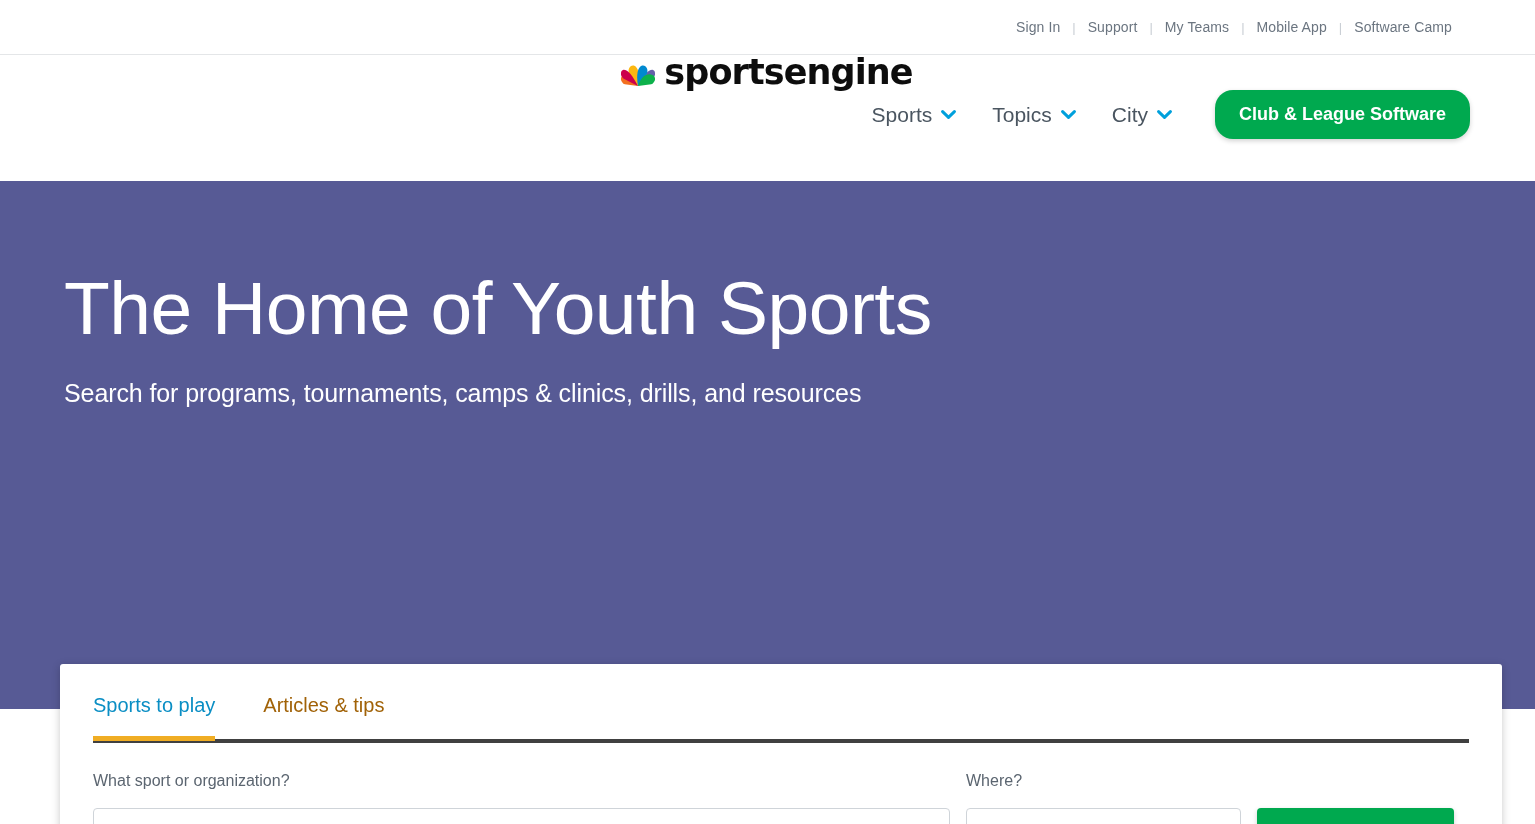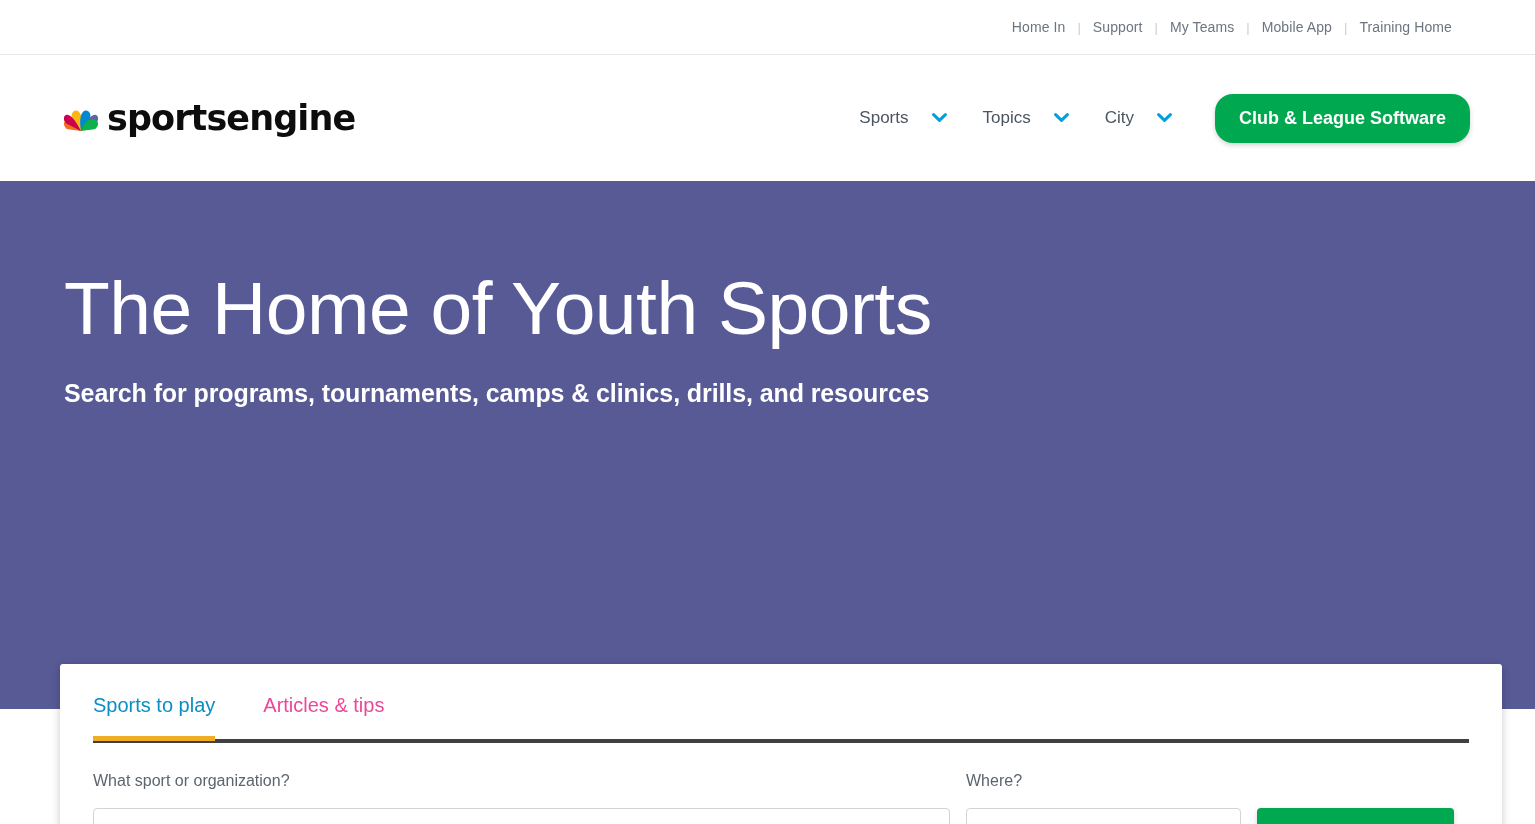--- a/index.html
+++ b/index.html
@@ -46,20 +46,21 @@
     user-select: none;
   }
 
   
   .site-header {
     height: 126px;
     background: #ffffff;
     display: flex;
     align-items: center;
     padding: 0 65px 0 64px;
+    flex-direction: column;
   }
 
   .brand {
     display: flex;
     align-items: center;
     gap: 9px;
     text-decoration: none;
   }
   .peacock { display: block; }
   .brand-word {
@@ -73,22 +74,22 @@
 
   .primary-nav {
     margin-left: auto;
     display: flex;
     align-items: center;
     gap: 0px;
   }
   .nav-item {
     display: inline-flex;
     align-items: center;
-    gap: 23px;
-    font-size: 17px;
+    gap: 9px;
+    font-size: 21px;
     color: #4a5560;
     text-decoration: none;
     padding: 10px 18px;
     white-space: nowrap;
   }
   .chev { display: block; }
 
   .cta-button {
     margin-left: 25px;
     background: #00a94f;
@@ -116,21 +117,21 @@
     font-size: 75px;
     font-weight: 300;
     color: #ffffff;
     letter-spacing: -0.5px;
     line-height: 1;
     padding-top: 90px;
   }
   .hero-sub {
     margin-top: 33px;
     font-size: 25px;
-    font-weight: 700;
+    font-weight: 400;
     color: #ffffff;
     letter-spacing: -0.1px;
   }
 
   
   .search-card {
     position: absolute;
     left: 60px;
     right: 33px;
     top: 483px;
@@ -142,21 +143,21 @@
 
   .tabs {
     display: flex;
     align-items: flex-end;
     gap: 0;
     border-bottom: 4px solid #404040;
     position: relative;
   }
   .tab {
     font-size: 20px;
-    color: #ec4899;
+    color: #a16207;
     background: none;
     border: none;
     padding: 0 24px 22px 24px;
     cursor: pointer;
     font-family: "Liberation Sans", sans-serif;
     position: relative;
     white-space: nowrap;
   }
   .tab:first-child { padding-left: 0; }
   .tab.is-active { color: #0a8ec4; }
@@ -226,29 +227,29 @@
     cursor: pointer;
     box-shadow: 0 2px 5px rgba(0,0,0,0.18);
     font-family: "Liberation Sans", sans-serif;
   }
 </style>
 </head>
 <body>
 
 <div class="utility-bar">
   <nav class="utility-list">
-    <a class="utility-link" href="#">Home In</a>
+    <a class="utility-link" href="#">Sign In</a>
     <span class="utility-sep">|</span>
     <a class="utility-link" href="#">Support</a>
     <span class="utility-sep">|</span>
     <a class="utility-link" href="#">My Teams</a>
     <span class="utility-sep">|</span>
     <a class="utility-link" href="#">Mobile App</a>
     <span class="utility-sep">|</span>
-    <a class="utility-link" href="#">Training Home</a>
+    <a class="utility-link" href="#">Software Camp</a>
   </nav>
 </div>
 
 <header class="site-header">
 
   <a class="brand" href="#">
     <span>
       <svg class="peacock" width="34" height="34" viewBox="0 0 100 100" aria-hidden="true">
 
         <g transform="translate(50,88)">

